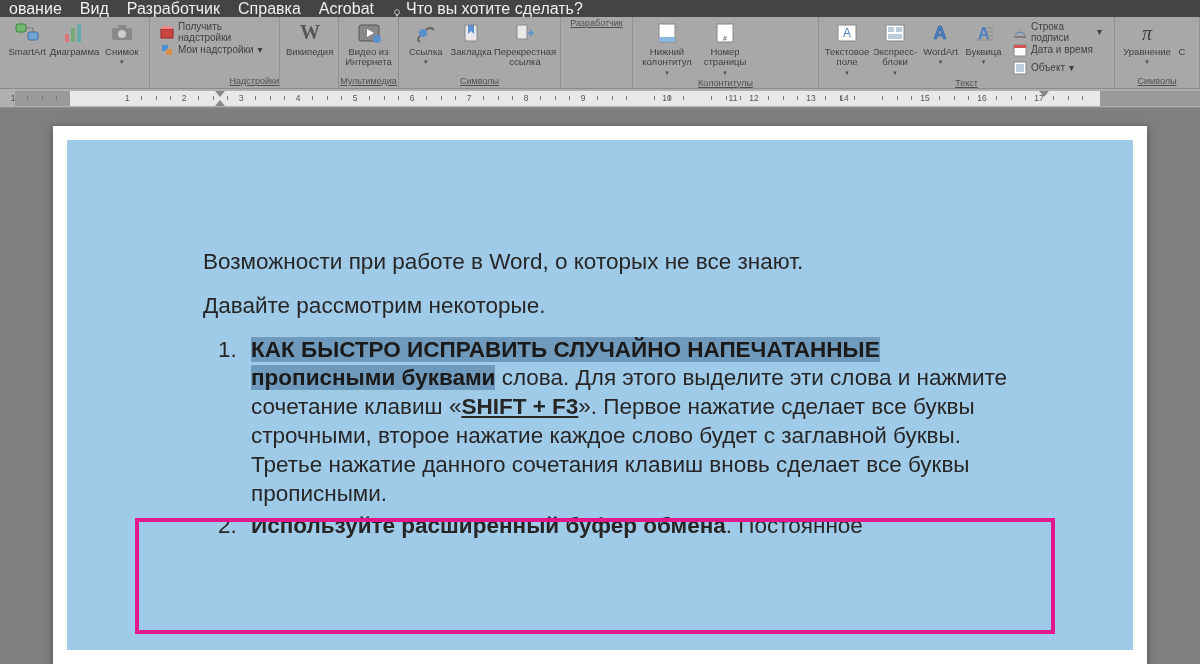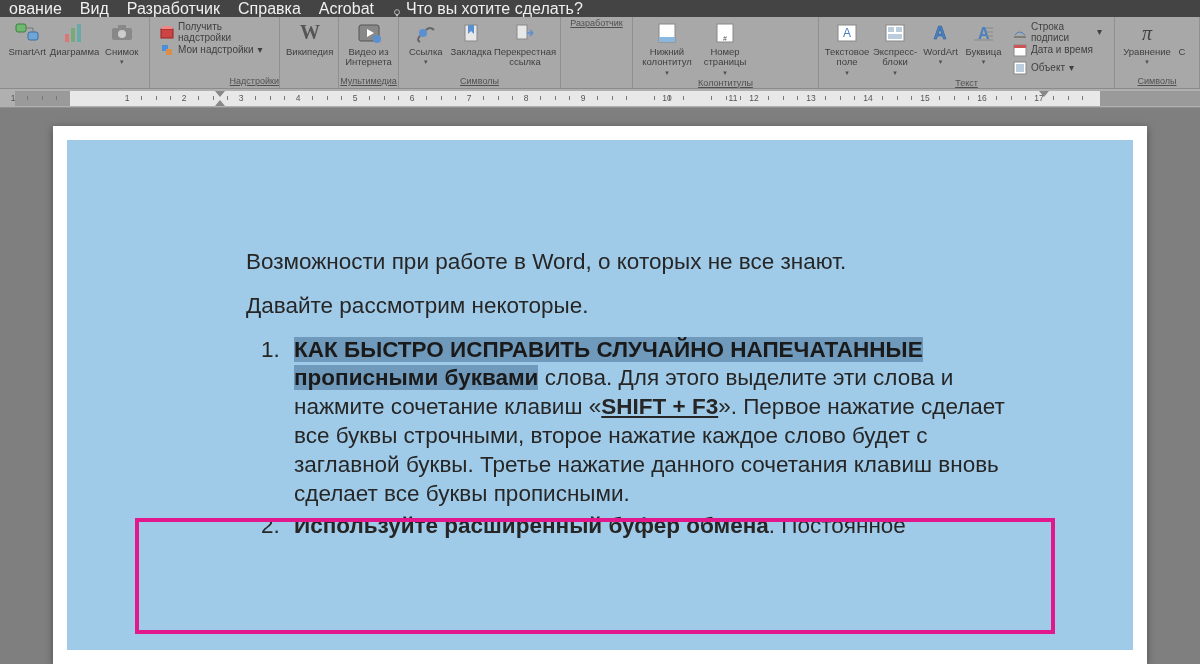--- a/index.html
+++ b/index.html
@@ -178,21 +178,20 @@
   background: #a0cbe8;
   height: 100%;
   padding: 108px 104px 0 136px;
   position: relative;
 }
 .doc {
   font-family: "Century Gothic", "Segoe UI", Arial, sans-serif;
   font-size: 22.5px;
   color: #262626;
   line-height: 1.28;
-  margin-left: 43px;
 }
 .doc p { margin-bottom: 15px; }
 .doc .highlight-sel {
   background: #6f9abb;
   color: #1a1a1a;
 }
 .doc ol {
   list-style: decimal;
   padding-left: 40px;
   margin-top: 4px;
@@ -562,21 +561,21 @@
         <span style="position: absolute; left: 710.5px; top: 5px; width: 1px; height: 4px; background: rgb(119, 119, 119);"></span>
         <span style="position: absolute; left: 724.75px; top: 5px; width: 1px; height: 4px; background: rgb(119, 119, 119);"></span>
         <span class="num" style="left: 739px;">12</span>
         <span style="position: absolute; left: 753.25px; top: 5px; width: 1px; height: 4px; background: rgb(119, 119, 119);"></span>
         <span style="position: absolute; left: 767.5px; top: 5px; width: 1px; height: 4px; background: rgb(119, 119, 119);"></span>
         <span style="position: absolute; left: 781.75px; top: 5px; width: 1px; height: 4px; background: rgb(119, 119, 119);"></span>
         <span class="num" style="left: 796px;">13</span>
         <span style="position: absolute; left: 810.25px; top: 5px; width: 1px; height: 4px; background: rgb(119, 119, 119);"></span>
         <span style="position: absolute; left: 824.5px; top: 5px; width: 1px; height: 4px; background: rgb(119, 119, 119);"></span>
         <span style="position: absolute; left: 838.75px; top: 5px; width: 1px; height: 4px; background: rgb(119, 119, 119);"></span>
-        <span class="num" style="left: 853px;">14</span>
+        <span class="num" style="left: 829px;">14</span>
         <span style="position: absolute; left: 867.25px; top: 5px; width: 1px; height: 4px; background: rgb(119, 119, 119);"></span>
         <span style="position: absolute; left: 881.5px; top: 5px; width: 1px; height: 4px; background: rgb(119, 119, 119);"></span>
         <span style="position: absolute; left: 895.75px; top: 5px; width: 1px; height: 4px; background: rgb(119, 119, 119);"></span>
         <span class="num" style="left: 910px;">15</span>
         <span style="position: absolute; left: 924.25px; top: 5px; width: 1px; height: 4px; background: rgb(119, 119, 119);"></span>
         <span style="position: absolute; left: 938.5px; top: 5px; width: 1px; height: 4px; background: rgb(119, 119, 119);"></span>
         <span style="position: absolute; left: 952.75px; top: 5px; width: 1px; height: 4px; background: rgb(119, 119, 119);"></span>
         <span class="num" style="left: 967px;">16</span>
         <span style="position: absolute; left: 981.25px; top: 5px; width: 1px; height: 4px; background: rgb(119, 119, 119);"></span>
         <span style="position: absolute; left: 995.5px; top: 5px; width: 1px; height: 4px; background: rgb(119, 119, 119);"></span>

